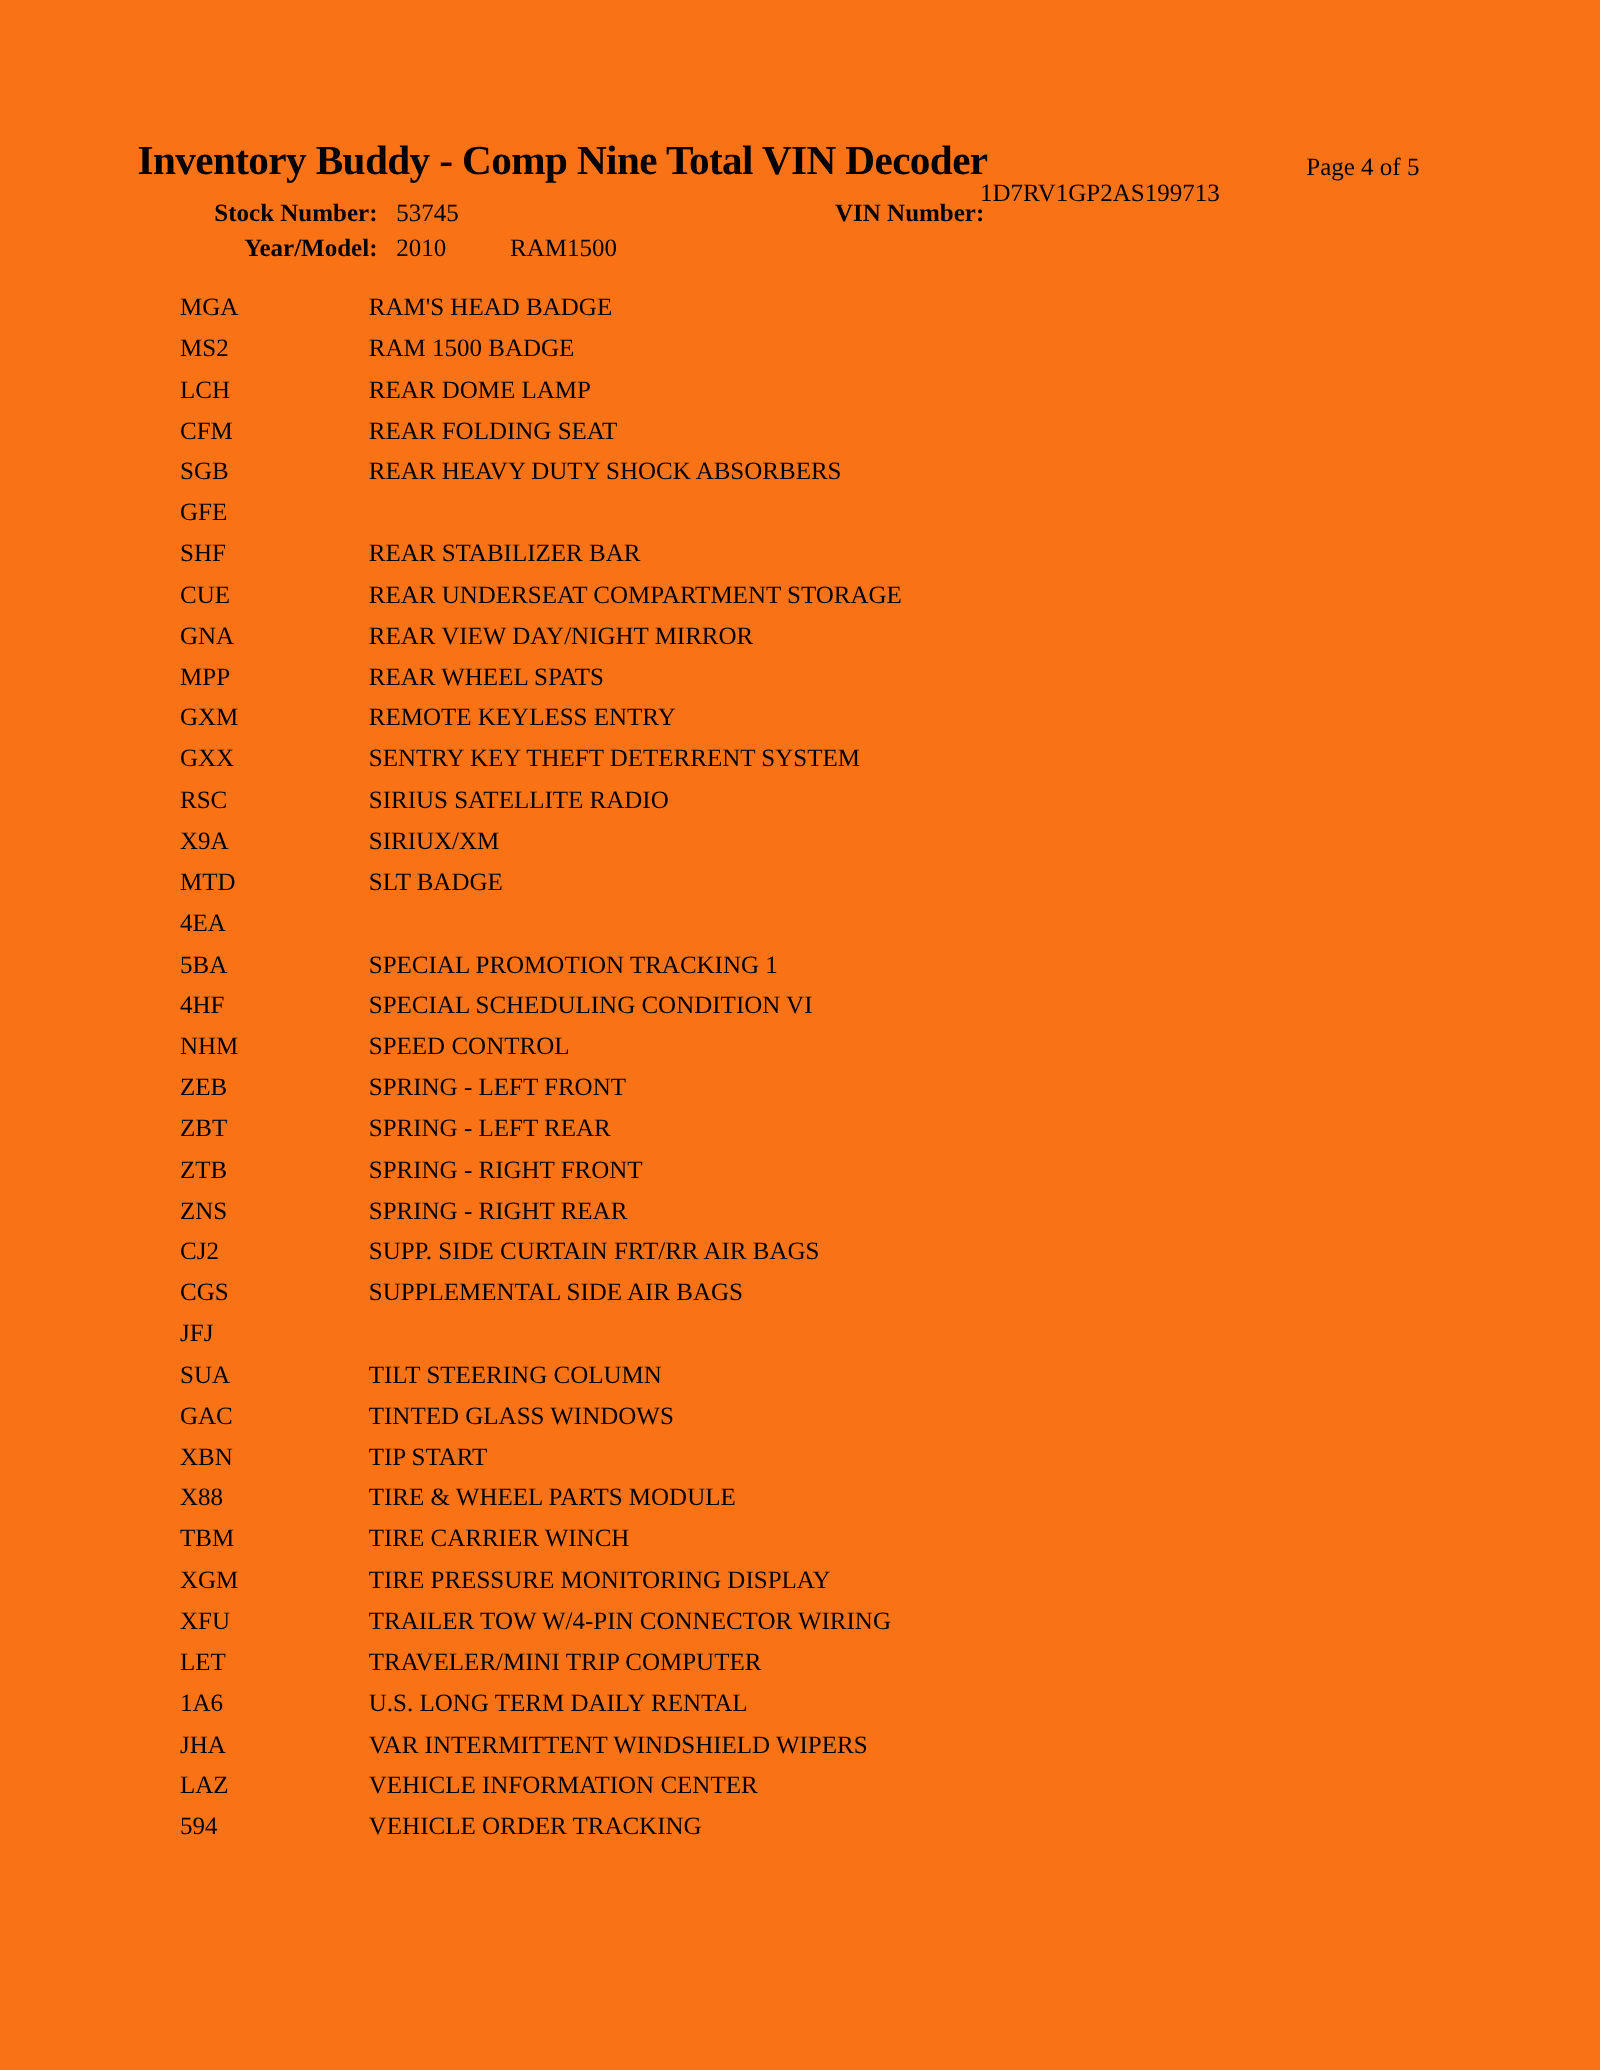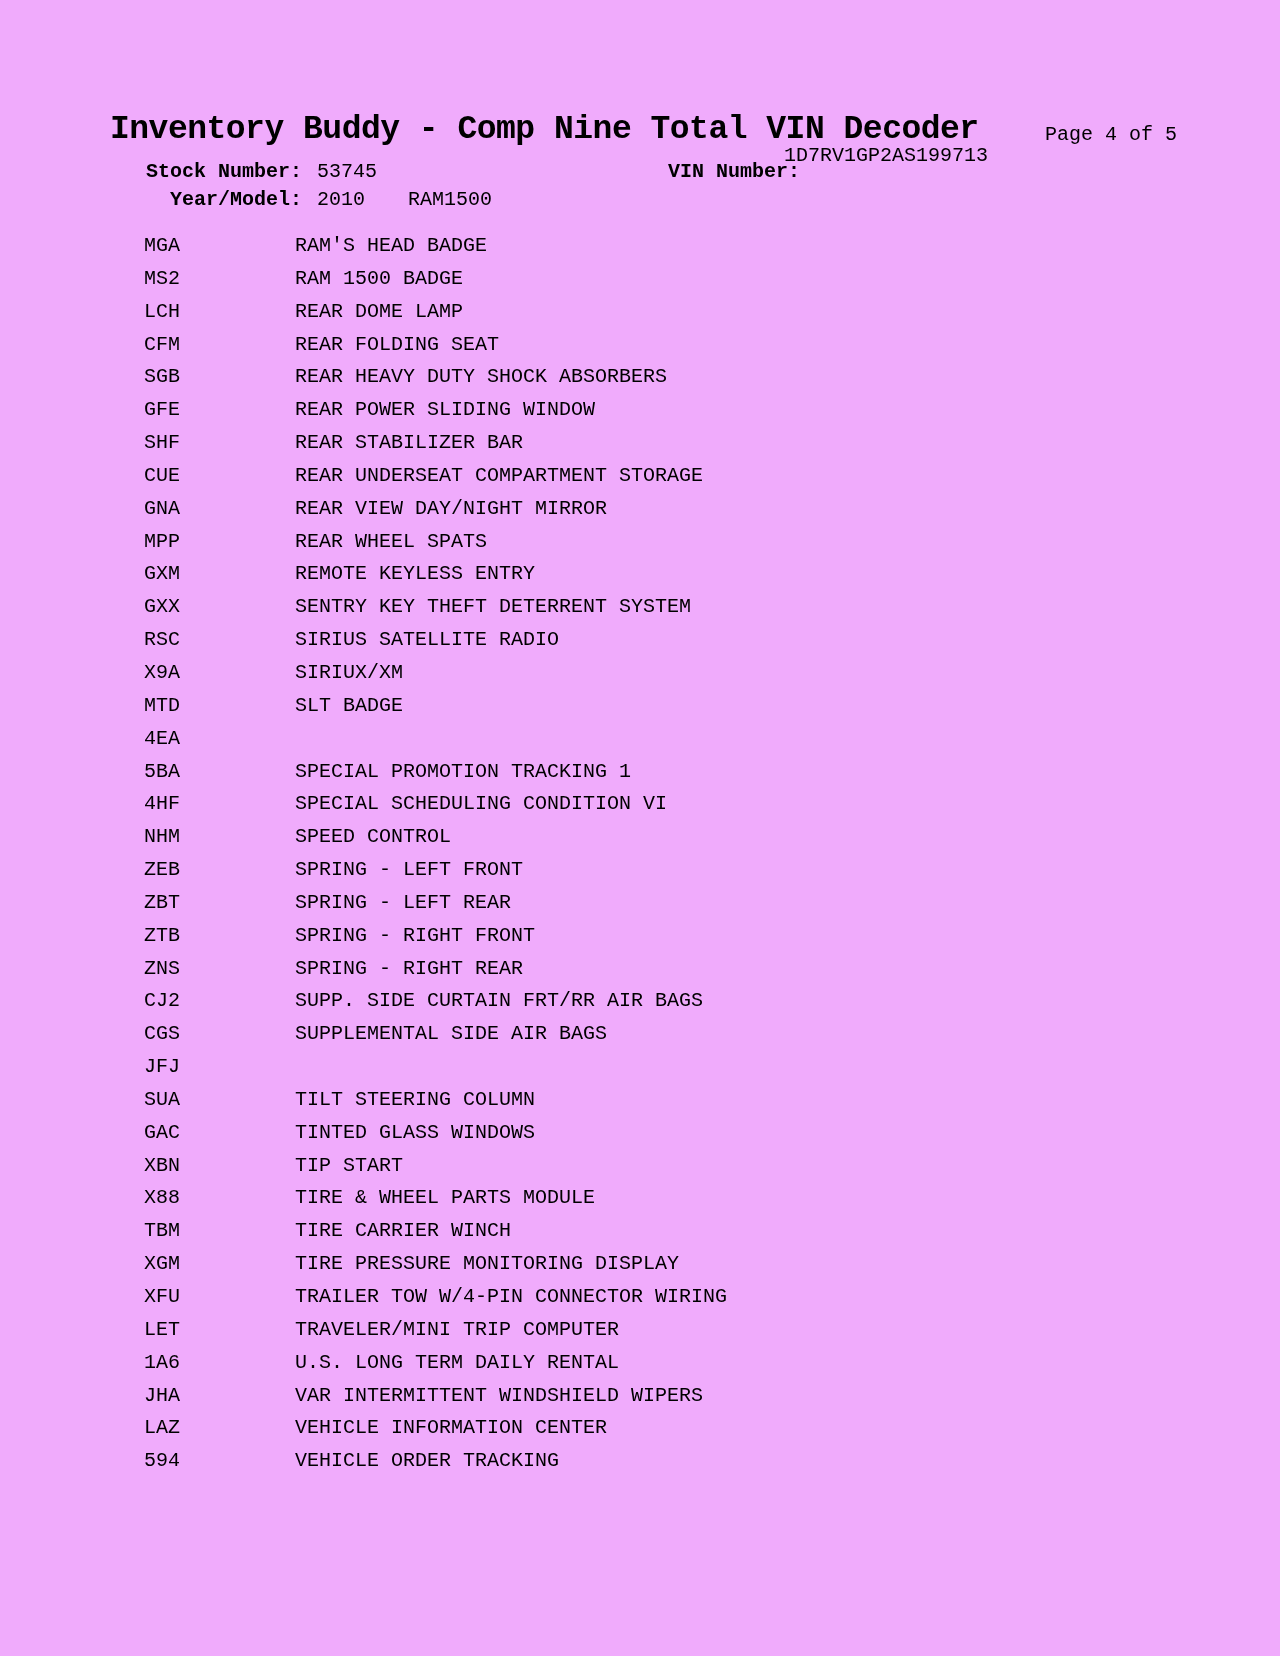--- a/index.html
+++ b/index.html
@@ -4,23 +4,23 @@
 <style>
   html, body {
     margin: 0;
     padding: 0;
     background: #ffffff;
   }
   #page {
     position: relative;
     width: 1280px;
     height: 1656px;
-    background: #f0abfc;
+    background: #f97316;
     color: #000000;
-    font-family: Liberation Mono, monospace;
+    font-family: Liberation Serif, serif;
     overflow: hidden;
   }
   .doc-title {
     position: absolute;
     left: 110px;
     top: 111px;
     font-size: 33px;
     font-weight: bold;
     letter-spacing: -0.5px;
     white-space: nowrap;
@@ -125,21 +125,20 @@
         <span class="option-desc">REAR FOLDING SEAT</span>
       </div>
 
       <div class="option-row">
         <span class="option-code">SGB</span>
         <span class="option-desc">REAR HEAVY DUTY SHOCK ABSORBERS</span>
       </div>
 
       <div class="option-row">
         <span class="option-code">GFE</span>
-        <span class="option-desc">REAR POWER SLIDING WINDOW</span>
       </div>
 
       <div class="option-row">
         <span class="option-code">SHF</span>
         <span class="option-desc">REAR STABILIZER BAR</span>
       </div>
 
       <div class="option-row">
         <span class="option-code">CUE</span>
         <span class="option-desc">REAR UNDERSEAT COMPARTMENT STORAGE</span>

